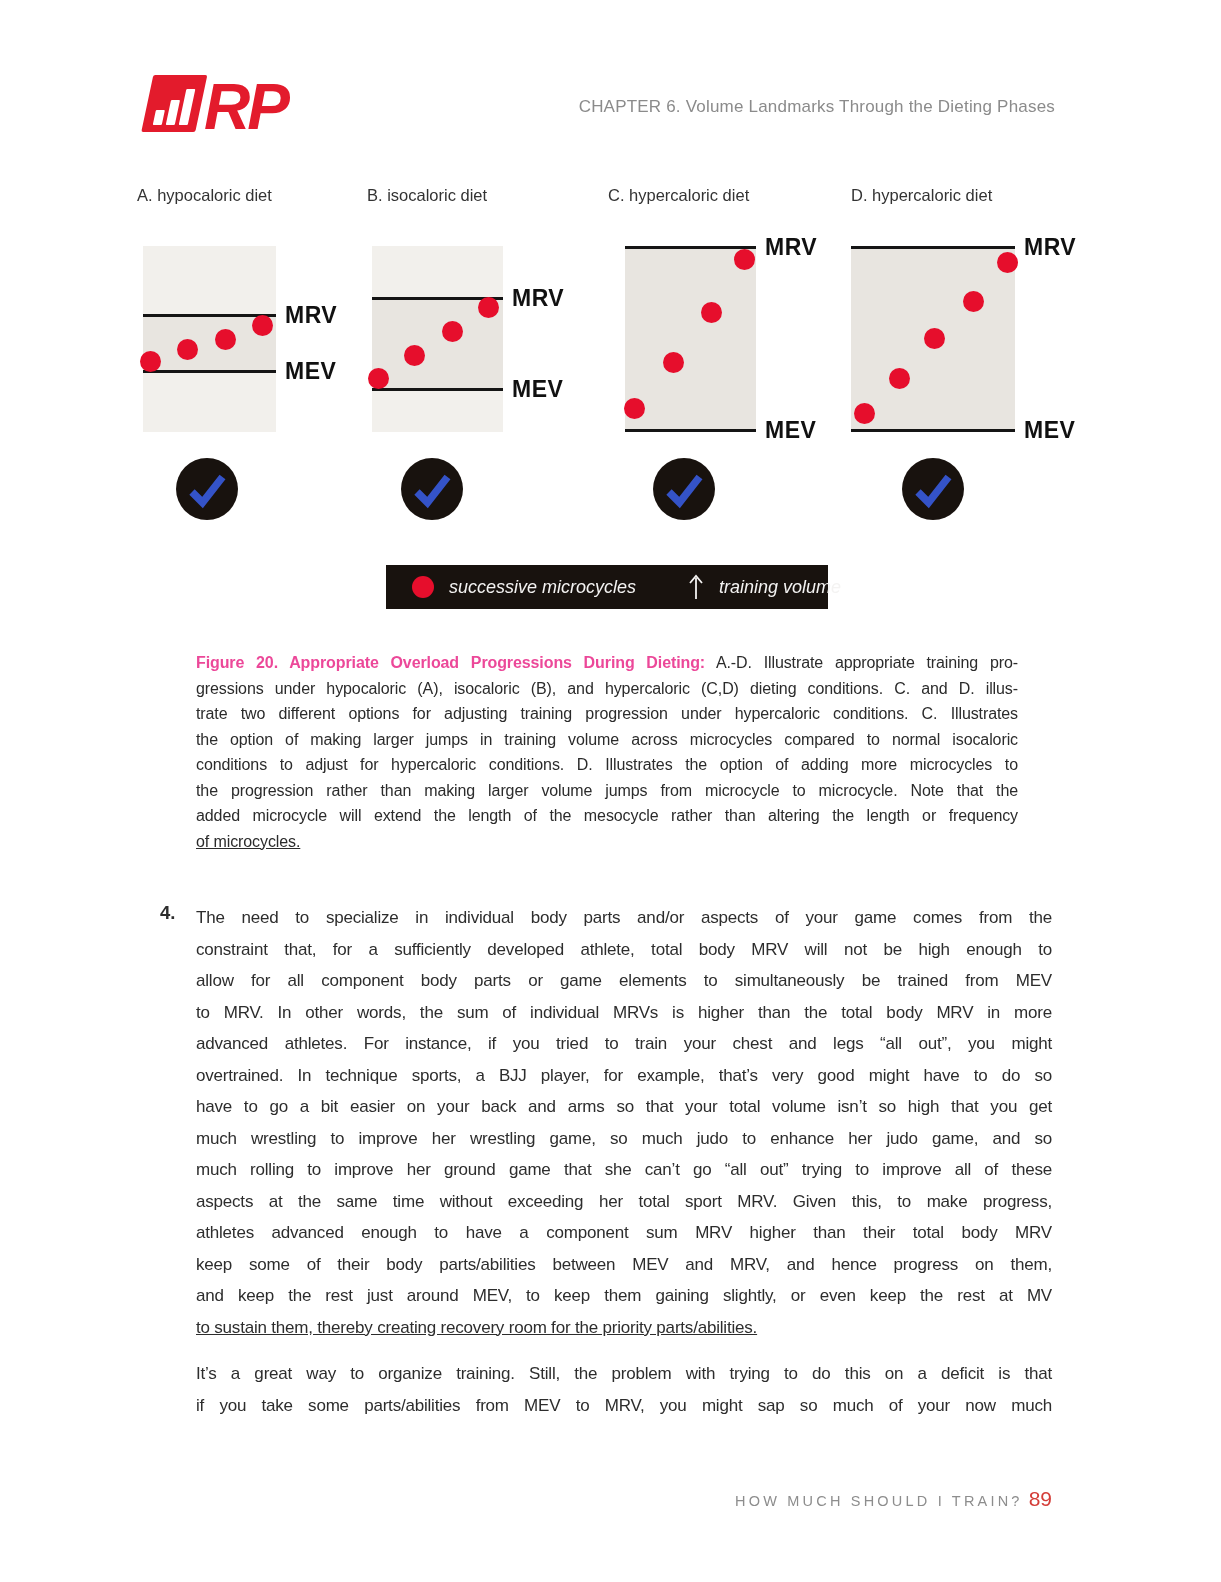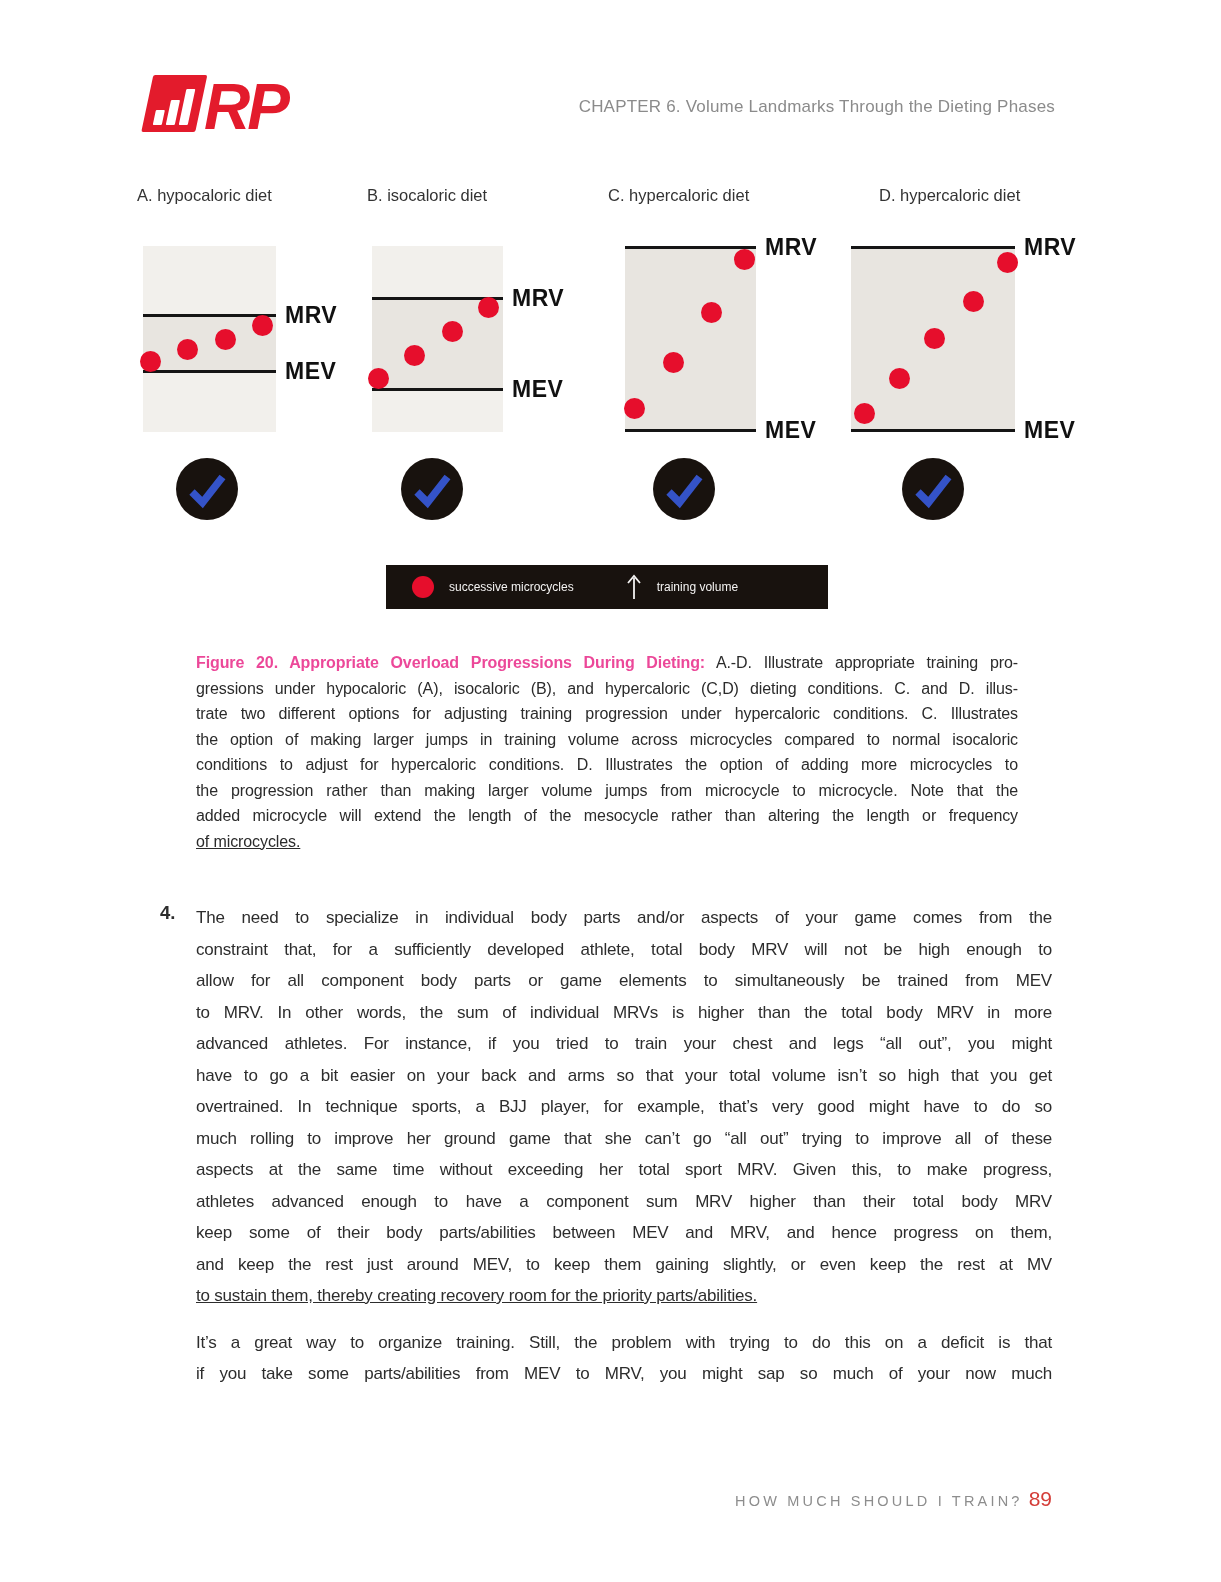--- a/index.html
+++ b/index.html
@@ -32,21 +32,21 @@
   .dot { position:absolute; width:21px; height:21px; border-radius:50%; background:var(--dot-red); }
   .check { position:absolute; width:62px; height:62px; }
   .check-circle { fill:var(--legend-bg); }
   .check-mark { stroke:var(--check-blue); stroke-width:7.5; fill:none; stroke-linecap:butt; stroke-linejoin:miter; }
   
   .legend {
     position:absolute; left:386px; top:565px; width:442px; height:44px;
     background:var(--legend-bg); display:flex; align-items:center; padding:0 26px;
   }
   .legend-dot { width:22px; height:22px; border-radius:50%; background:var(--dot-red); flex:0 0 auto; }
-  .legend-text { color:#f4f3f2; font-size:12px; margin-left:15px; white-space:nowrap; }
+  .legend-text { color:#f4f3f2; font-size:18px; margin-left:15px; white-space:nowrap;font-style:italic; }
   .legend-arrow { margin-left:52px; display:flex; align-items:center; }
   
   .caption {
     position:absolute; left:196px; top:650px; width:822px;
     font-size:16px; line-height:25.5px; color:#2b2b2b; letter-spacing:-0.1px;
   }
   .caption-bold { font-weight:700; color:#ec4899; }
   .tline { text-align:justify; text-align-last:justify; }
   .tline-last { text-align-last:left;text-decoration:underline; }
   
@@ -124,21 +124,21 @@
         <div class="vol-label" style="left: 140px; top: 170px;">MEV</div>
         <div class="dot" style="left: -0.544px; top: 152.436px;"></div>
         <div class="dot" style="left: 38.494px; top: 105.564px;"></div>
         <div class="dot" style="left: 76.484px; top: 56.46px;"></div>
         <div class="dot" style="left: 109.496px; top: 2.52px;"></div>
       </div>
       <div class="check" style="left: 653px; top: 458px;"><svg width="62" height="62" viewBox="0 0 62 62">
           <circle class="check-circle" cx="31" cy="31" r="31"></circle>
           <polyline class="check-mark" points="16,34 26.5,44.5 46.5,19"></polyline>
         </svg></div>
-      <div class="panel-label" style="left: 879px; top: 186px;">D. hypercaloric diet</div>
+      <div class="panel-label" style="left: 851px; top: 186px;">D. hypercaloric diet</div>
       <div class="panel-rect band-full" style="left: 851px; top: 246px; width: 164px; height: 186px;">
         <div class="hline" style="top: 0px;"></div>
         <div class="vol-label" style="left: 173px; top: -13px;">MRV</div>
         <div class="hline" style="top: 183px;"></div>
         <div class="vol-label" style="left: 173px; top: 170px;">MEV</div>
         <div class="dot" style="left: 3.44px; top: 157.458px;"></div>
         <div class="dot" style="left: 37.552px; top: 121.56px;"></div>
         <div class="dot" style="left: 73.468px; top: 81.57px;"></div>
         <div class="dot" style="left: 111.516px; top: 44.556px;"></div>
         <div class="dot" style="left: 146.448px; top: 6.426px;"></div>
@@ -175,22 +175,23 @@
   </div>
 
   <div class="text-col">
     <span class="item-number">4.</span>
     <div class="body-text">
         <div class="tline">The need to specialize in individual body parts and/or aspects of your game comes from the</div>
         <div class="tline">constraint that, for a sufficiently developed athlete, total body MRV will not be high enough to</div>
         <div class="tline">allow for all component body parts or game elements to simultaneously be trained from MEV</div>
         <div class="tline">to MRV. In other words, the sum of individual MRVs is higher than the total body MRV in more</div>
         <div class="tline">advanced athletes. For instance, if you tried to train your chest and legs “all out”, you might</div>
+        <div class="tline">overtrained. In technique sports, a BJJ player, for example, that’s very good might have to do so</div>
         <div class="tline">have to go a bit easier on your back and arms so that your total volume isn’t so high that you get</div>
-        <div class="tline">overtrained. In technique sports, a BJJ player, for example, that’s very good might have to do so</div>
+        <div class="tline">much wrestling to improve her wrestling game, so much judo to enhance her judo game, and so</div>
         <div class="tline">much rolling to improve her ground game that she can’t go “all out” trying to improve all of these</div>
         <div class="tline">aspects at the same time without exceeding her total sport MRV. Given this, to make progress,</div>
         <div class="tline">athletes advanced enough to have a component sum MRV higher than their total body MRV</div>
         <div class="tline">keep some of their body parts/abilities between MEV and MRV, and hence progress on them,</div>
         <div class="tline">and keep the rest just around MEV, to keep them gaining slightly, or even keep the rest at MV</div>
         <div class="tline tline-last">to sustain them, thereby creating recovery room for the priority parts/abilities.</div>
       </div>
     <div class="body-para2">
         <div class="tline">It’s a great way to organize training. Still, the problem with trying to do this on a deficit is that</div>
         <div class="tline">if you take some parts/abilities from MEV to MRV, you might sap so much of your now much</div>

